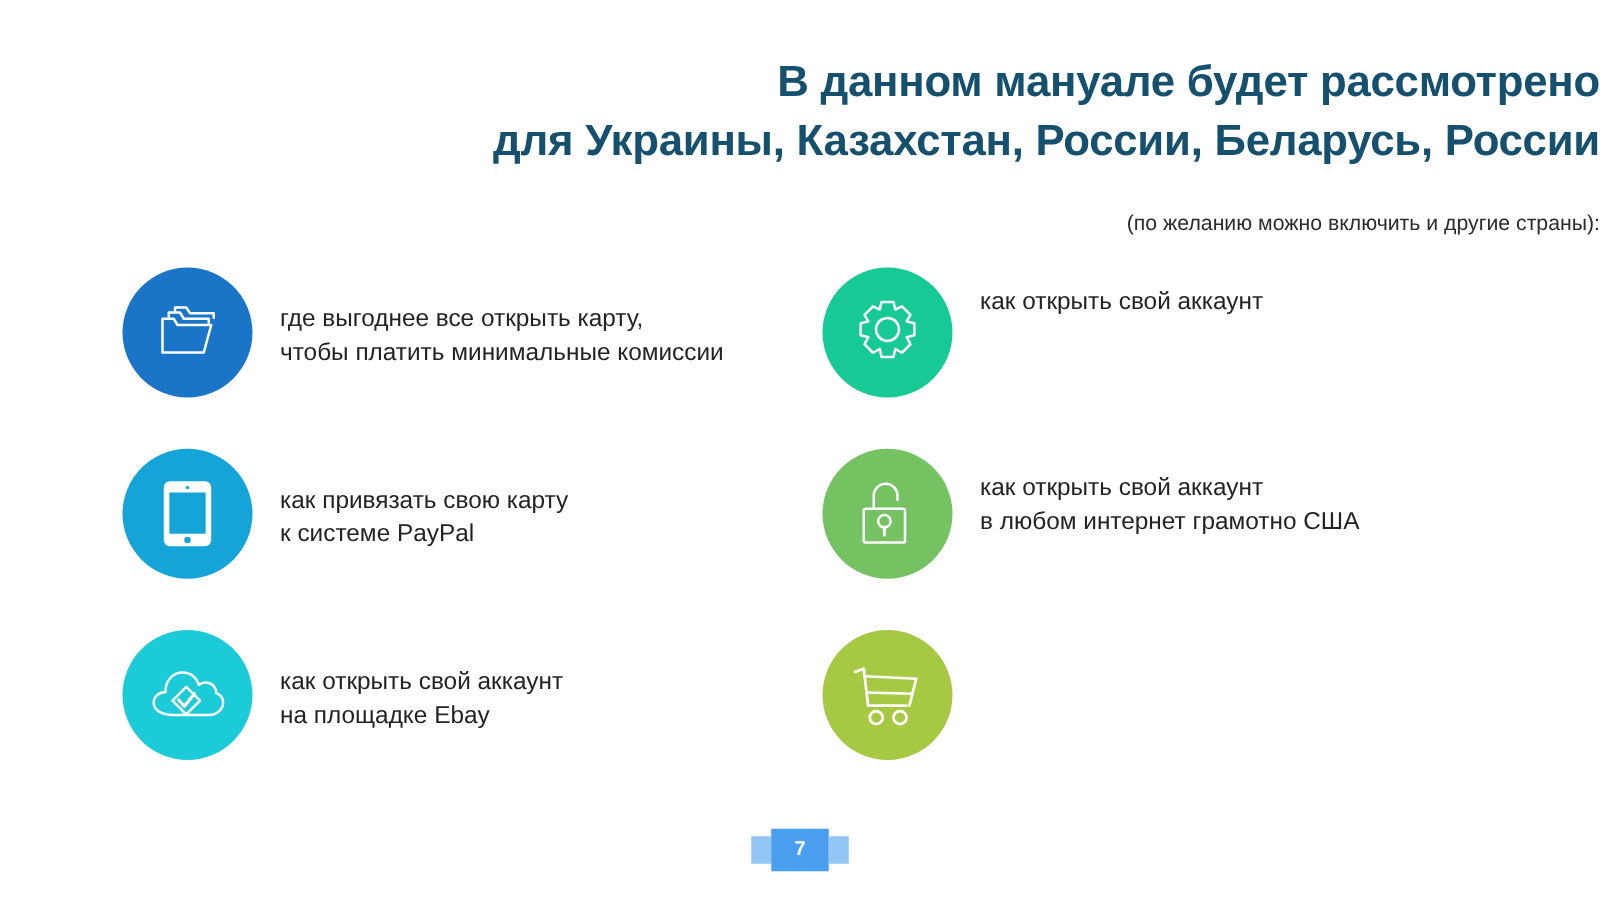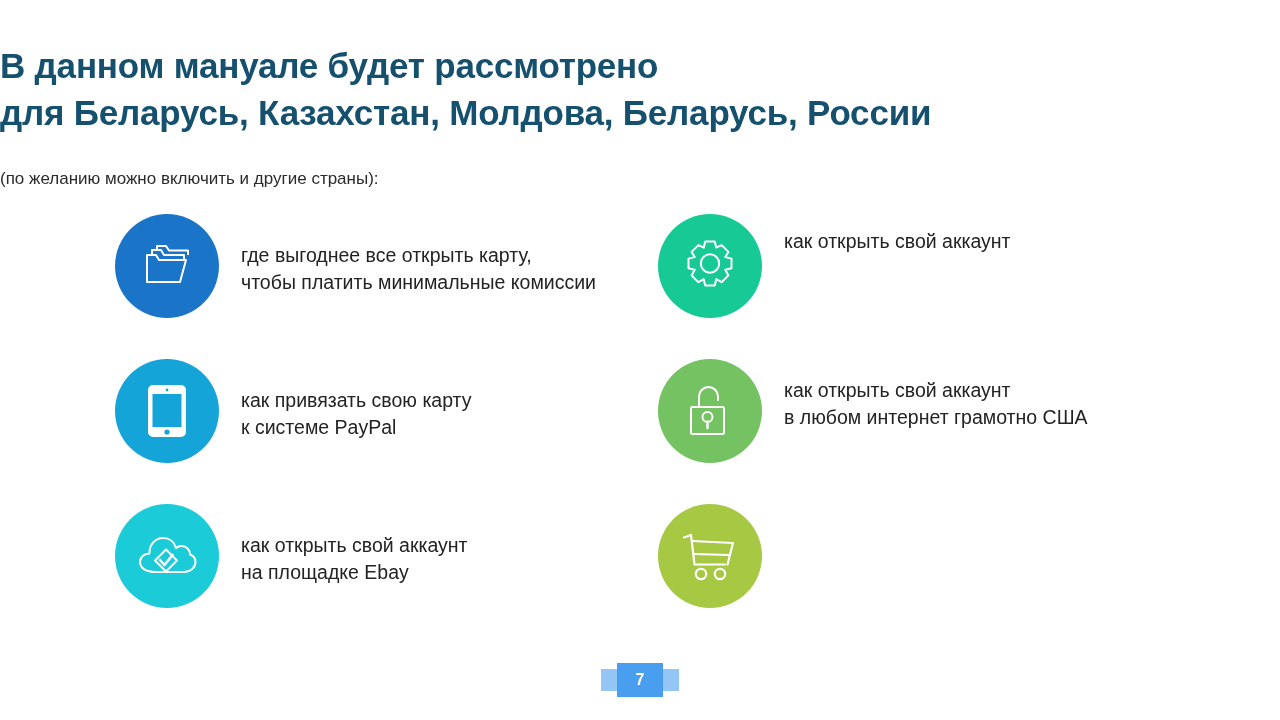--- a/index.html
+++ b/index.html
@@ -12,21 +12,21 @@
     background: #ffffff;
     font-family: "Liberation Sans", sans-serif;
     overflow: hidden;
     position: relative;
   }
 
   
   .header {
     width: 100%;
     padding-top: 42px;
-    text-align: left;
+    text-align: right;
   }
   .title-line {
     color: #15506e;
     font-weight: bold;
     font-size: 35px;
     line-height: 47px;
     letter-spacing: -0.2px;
     white-space: nowrap;
   }
   .subtitle {
@@ -41,21 +41,21 @@
   .content {
     position: absolute;
     top: 210px;
     left: 0;
     width: 1280px;
   }
   .col {
     position: absolute;
     top: 0;
   }
-  .col-left  { left: 115px;  width: 560px; }
+  .col-left  { left: 98px;  width: 560px; }
   .col-right { left: 658px; width: 610px; }
 
   .item {
     position: relative;
     height: 145px;
   }
   .item-left .bubble  { top: 4px; }
   .item-right .bubble { top: 4px; }
 
   .bubble {
@@ -108,21 +108,21 @@
     display: flex;
     align-items: center;
     justify-content: center;
   }
 </style>
 </head>
 <body>
 
 <div class="header">
   <div class="title-line">В данном мануале будет рассмотрено</div>
-  <div class="title-line">для Беларусь, Казахстан, Молдова, Беларусь, России</div>
+  <div class="title-line">для Украины, Казахстан, России, Беларусь, России</div>
   <div class="subtitle">(по желанию можно включить и другие страны):</div>
 </div>
 
 <div class="content">
 
   <div class="col col-left">
 
     <div class="item item-left">
       <div class="bubble" style="background:#1a75c8">
         <svg width="56" height="50" viewBox="0 0 56 50">

